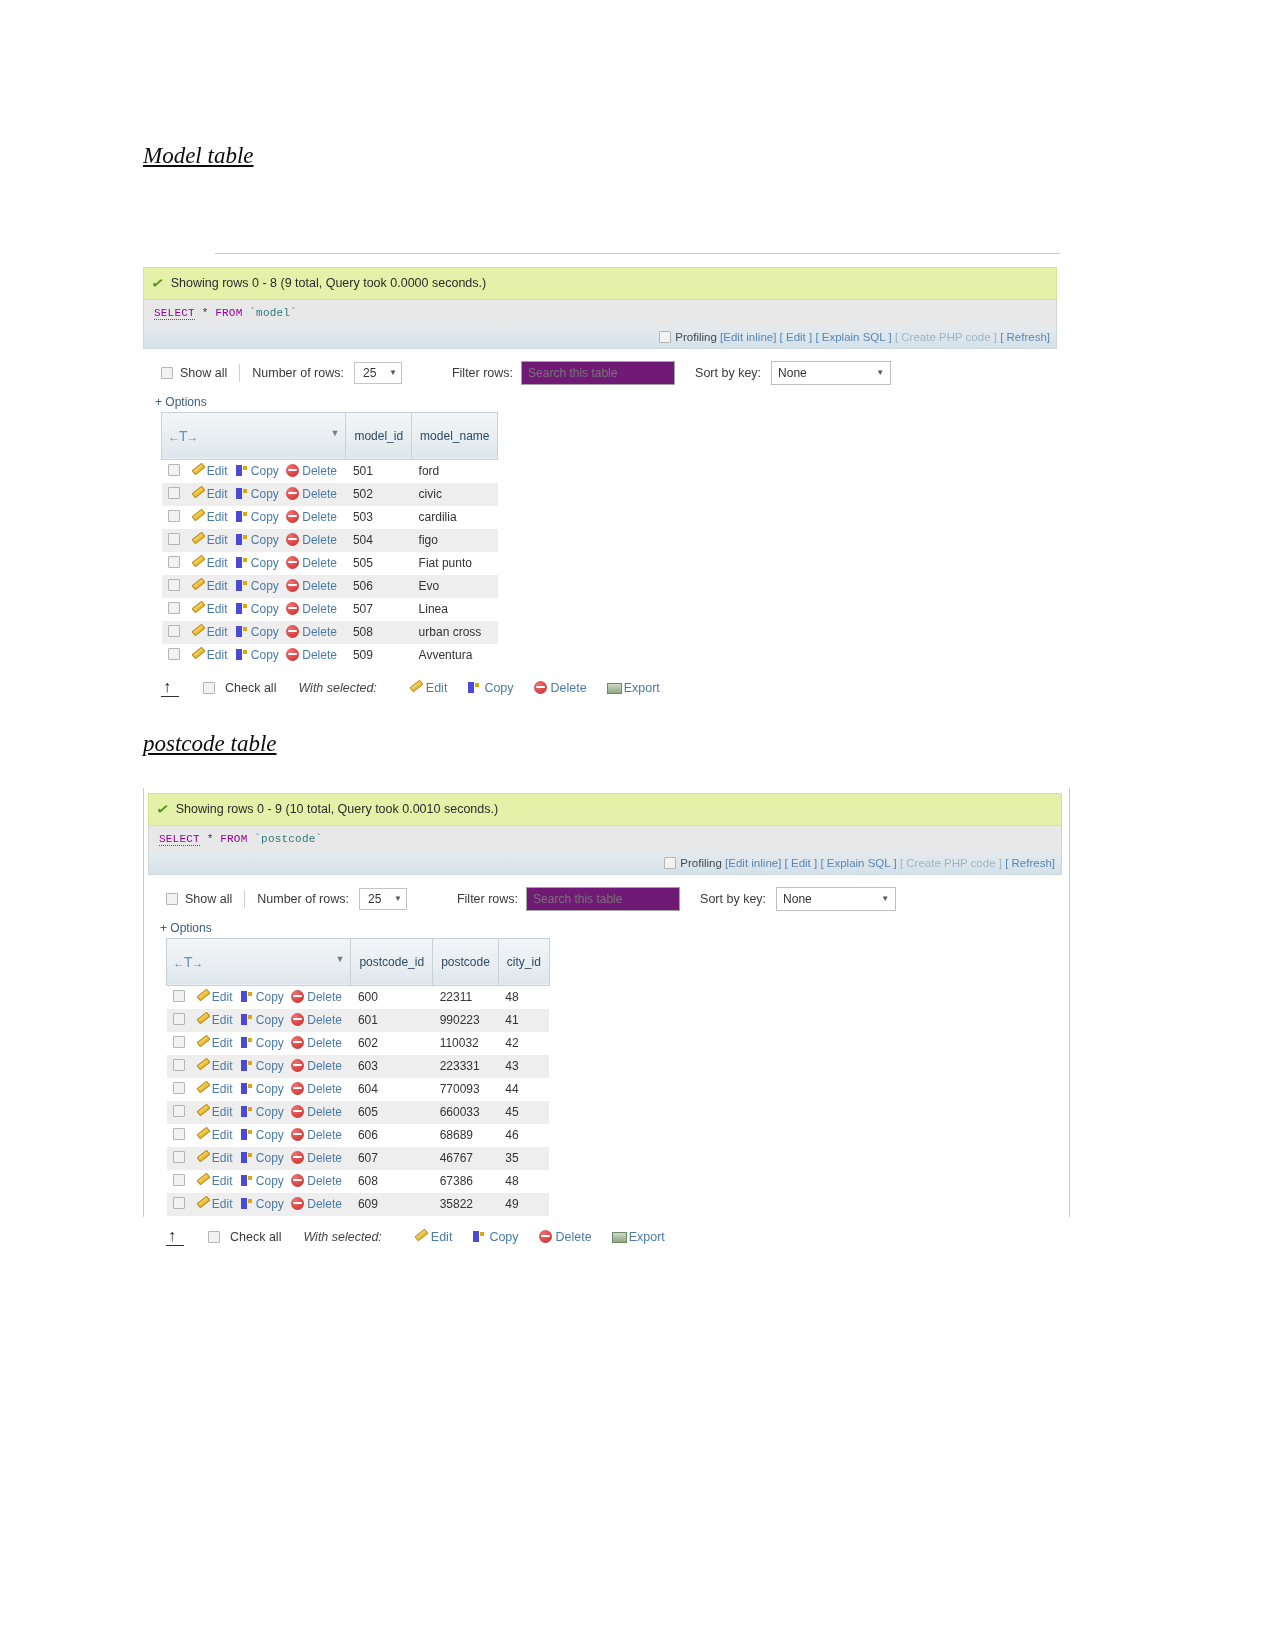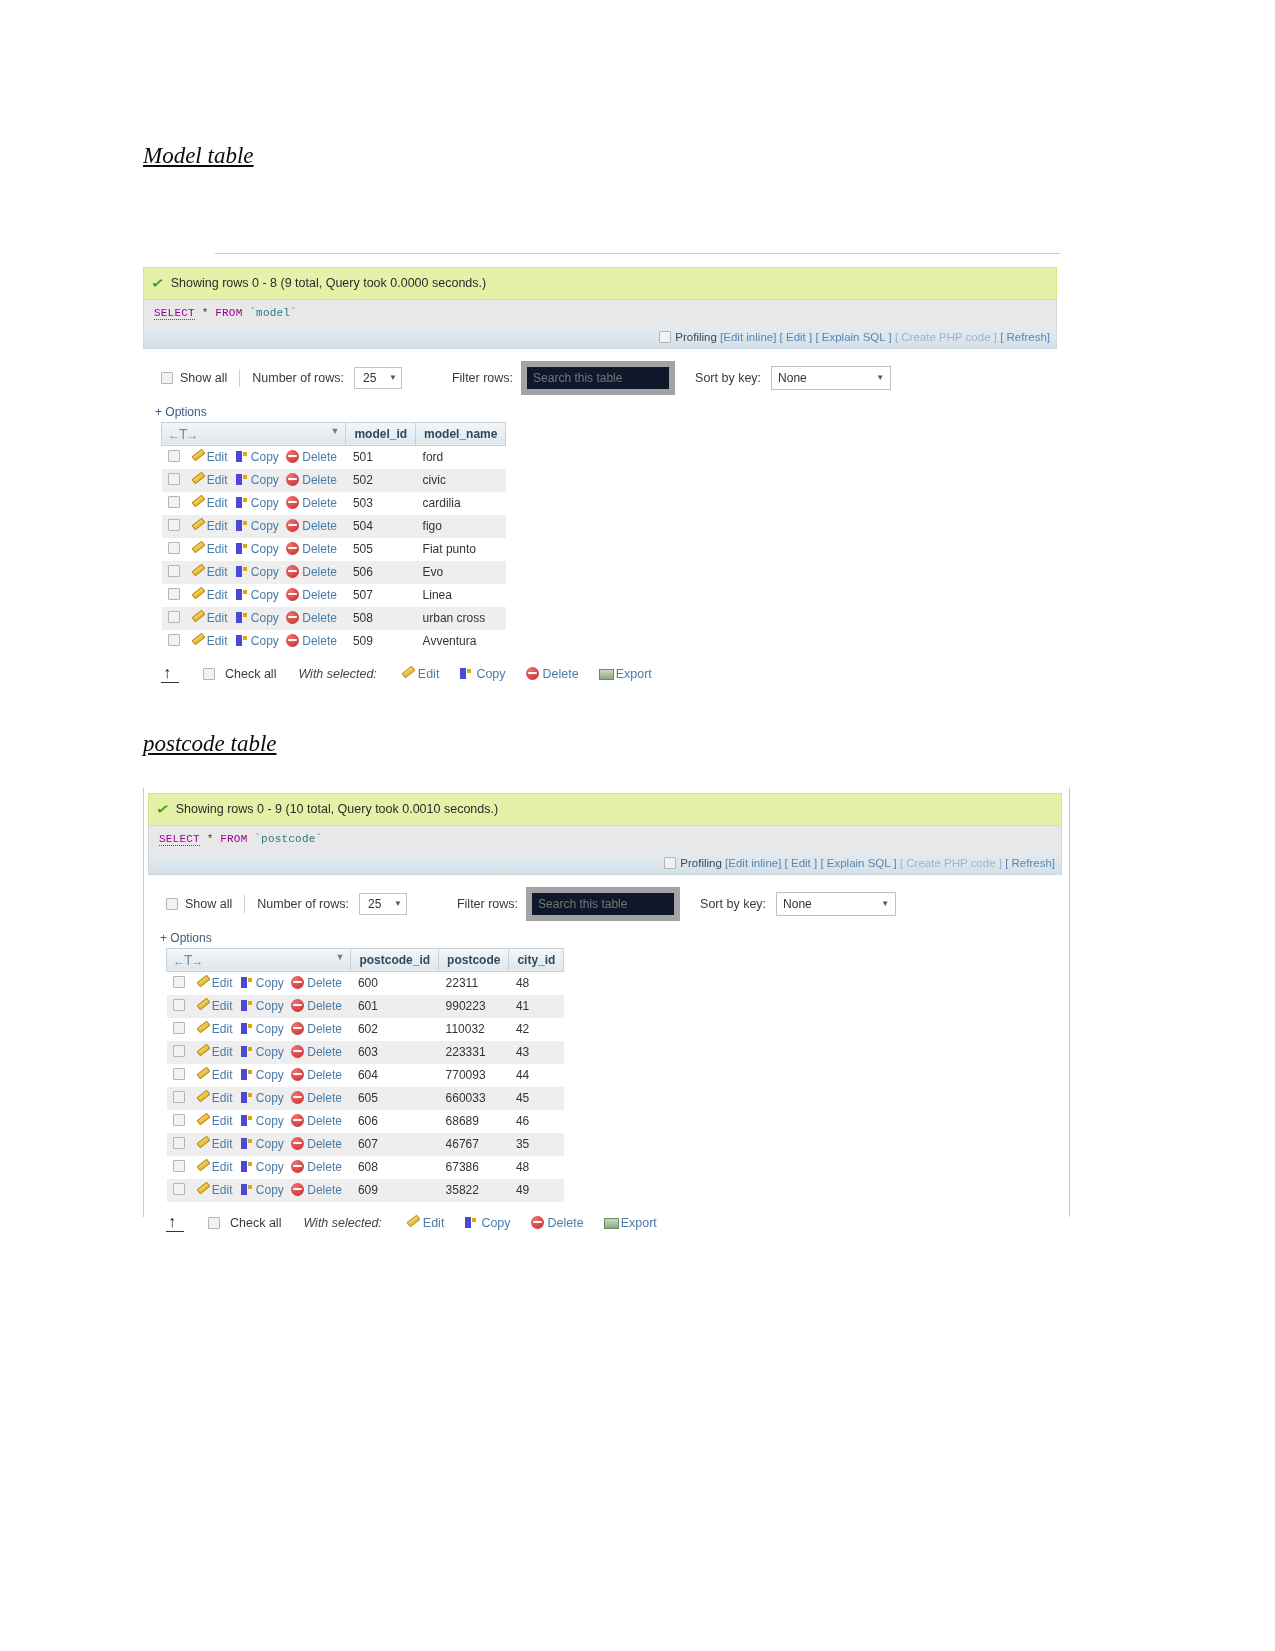--- a/index.html
+++ b/index.html
@@ -89,22 +89,22 @@
     background: #fff;
     font-size: 12px;
     padding: 3px 4px 3px 8px;
     min-width: 48px;
     display: flex; align-items: center; justify-content: space-between;
     color: #333;
     gap: 8px;
   }
   .caret { font-size: 8px; color: #555; }
   .text-input {
-    border: 6px solid #a3a3a3;
-    background: #0f172a;
+    border: 1px solid #a3a3a3;
+    background: #701a75;
     font-size: 12px;
     color: #9a9a9a;
     padding: 4px 6px;
   }
   .wide-select {
     border: 1px solid #bfbfbf;
     background: #fff;
     font-size: 12px;
     color: #333;
     padding: 4px 6px;
@@ -122,22 +122,22 @@
     color: #3a5d80;
     padding: 0 0 3px 12px;
   }
 
   
   table.rs { border-collapse: collapse; font-size: 12px; margin-left: 18px; }
   table.rs th {
     background: linear-gradient(to bottom, #f3f6f8 0%, #dfe7ec 100%);
     border: 1px solid #c6d2d9;
     color: #2d4a63;
-    font-weight: bold;
-    padding: 4px 8px;
+    font-weight: normal;
+    padding: 16px 8px;
     white-space: nowrap;
     font-size: 12px;
   }
   table.rs th.sortbar {
     text-align: left;
     color: #5577a0;
     font-weight: normal;
     padding: 3px 6px;
   }
   table.rs td {
@@ -210,21 +210,21 @@
     color: #3a3a3a;
     padding: 12px 0 0 18px;
     gap: 10px;
   }
   .up-arrow {
     font-size: 16px; color: #222; line-height: 1;
     border-bottom: 1px solid #333;
     padding: 0 8px 1px 2px;
     display: inline-block;
   }
-  .with-sel { font-style: italic; color: #444; margin-left: 12px; margin-right: 4px; }
+  .with-sel { font-style: italic; color: #444; margin-left: 12px; margin-right: 12px; }
   .foot-link { color: #4a7ba7; text-decoration: none; display: inline-flex; align-items: center; gap: 4px; margin-left: 10px; }
   .scroll-edge {
     position: absolute;
     background: #c9c9c9;
     width: 1px;
   }
 </style>
 </head>
 <body>
 

